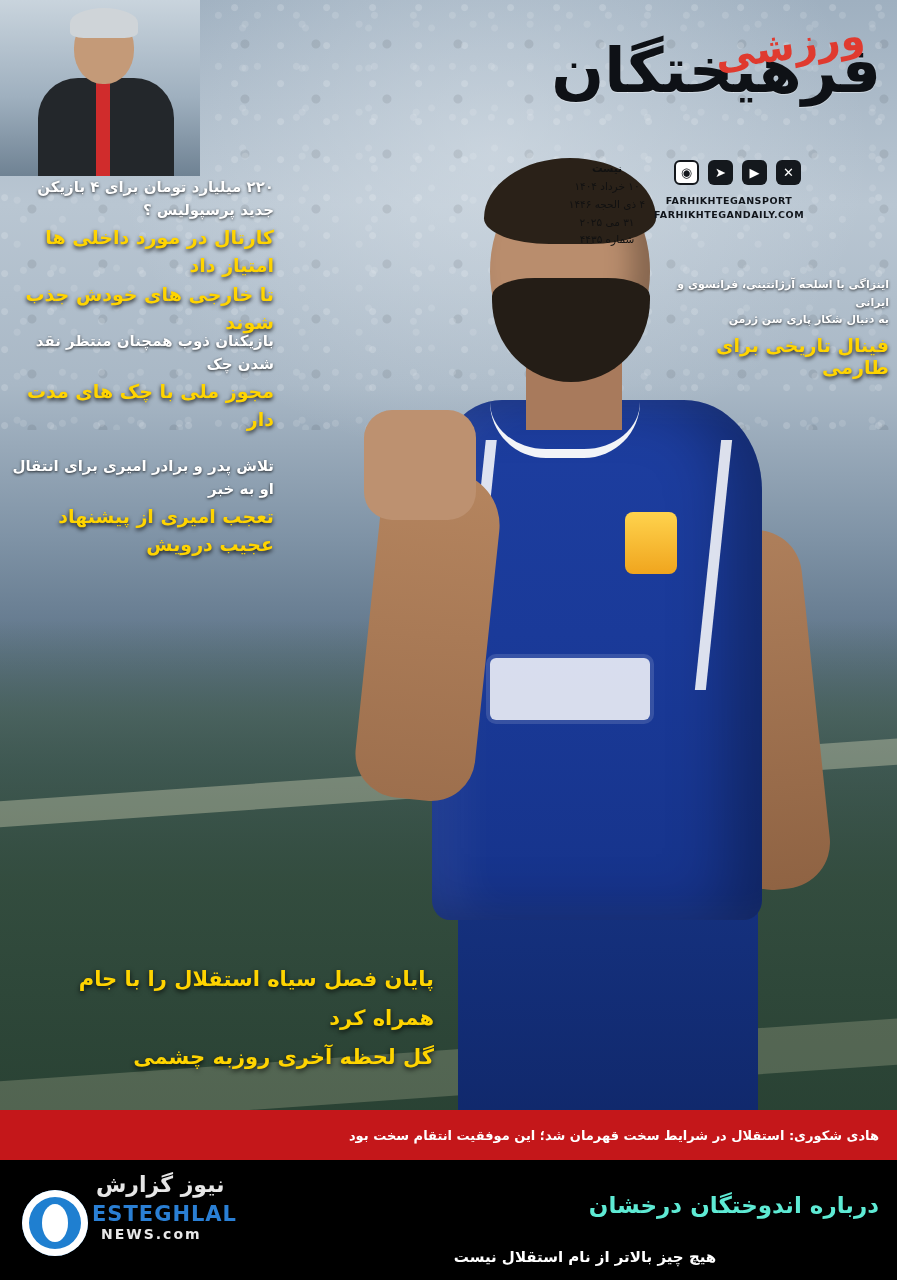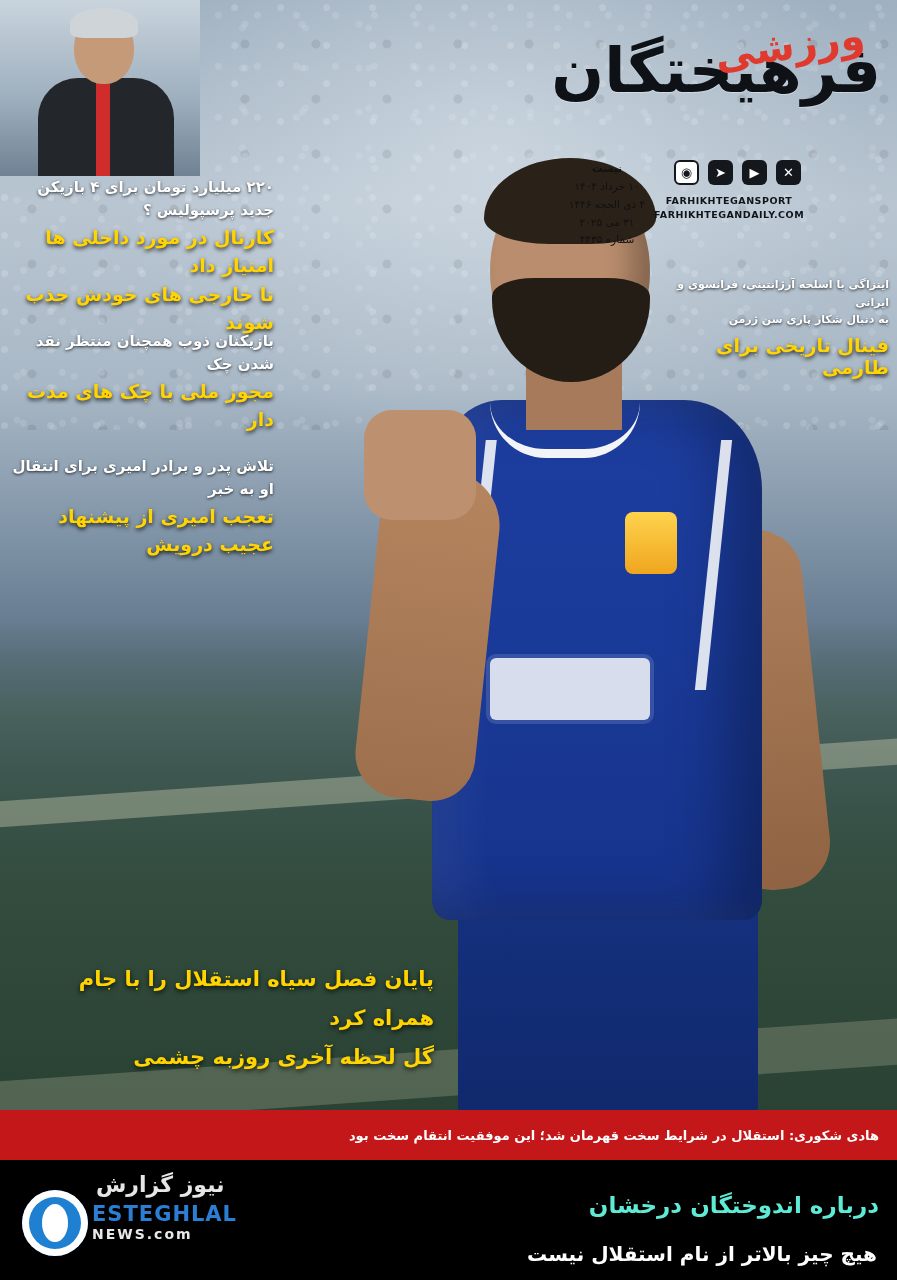--- a/index.html
+++ b/index.html
@@ -222,23 +222,23 @@
   .bottom-strip {
     position: absolute; left: 0; right: 0; bottom: 0; height: 120px;
     background: #000;
   }
   .bottom-head {
     position: absolute; right: 18px; bottom: 62px; width: 520px;
     direction: rtl; text-align: right;
     font-size: 23px; font-weight: 700; color: #5eead4;
   }
   .bottom-head2 {
-    position: absolute; right: 20px; bottom: 14px; width: 560px;
-    direction: rtl; text-align: right;
-    font-size: 20px; font-weight: 700; color: #ffffff;
+    position: absolute; right: 32px; bottom: 14px; width: 560px;
+    direction: rtl; text-align: center;
+    font-size: 15px; font-weight: 700; color: #ffffff;
   }
 
   
   .watermark {
     position: absolute; left: 16px; bottom: 8px; width: 230px; height: 104px;
     direction: ltr;
   }
   .wm-ball {
     position: absolute; left: 6px; top: 22px; width: 66px; height: 66px;
     border-radius: 50%; background: #1f7fd0;
@@ -246,21 +246,21 @@
   }
   .wm-ball:after {
     content: ""; position: absolute; left: 20px; top: 14px; width: 26px; height: 38px;
     background: #fff; border-radius: 50% 50% 50% 50%;
   }
   .wm-text {
     position: absolute; left: 76px; top: 34px;
     font-size: 21px; font-weight: 700; color: #2a7fd4; letter-spacing: 1px;
   }
   .wm-sub {
-    position: absolute; left: 76px; top: 58px;
+    position: absolute; left: 85px; top: 58px;
     font-size: 14px; font-weight: 700; color: #e8e8e8; letter-spacing: 2px;
   }
   .wm-fa {
     position: absolute; left: 60px; top: 4px; font-size: 22px; font-weight: 700;
     color: rgba(255,255,255,.9); direction: rtl; margin-left: 20px;
   }
 </style>
 </head>
 <body>
 

